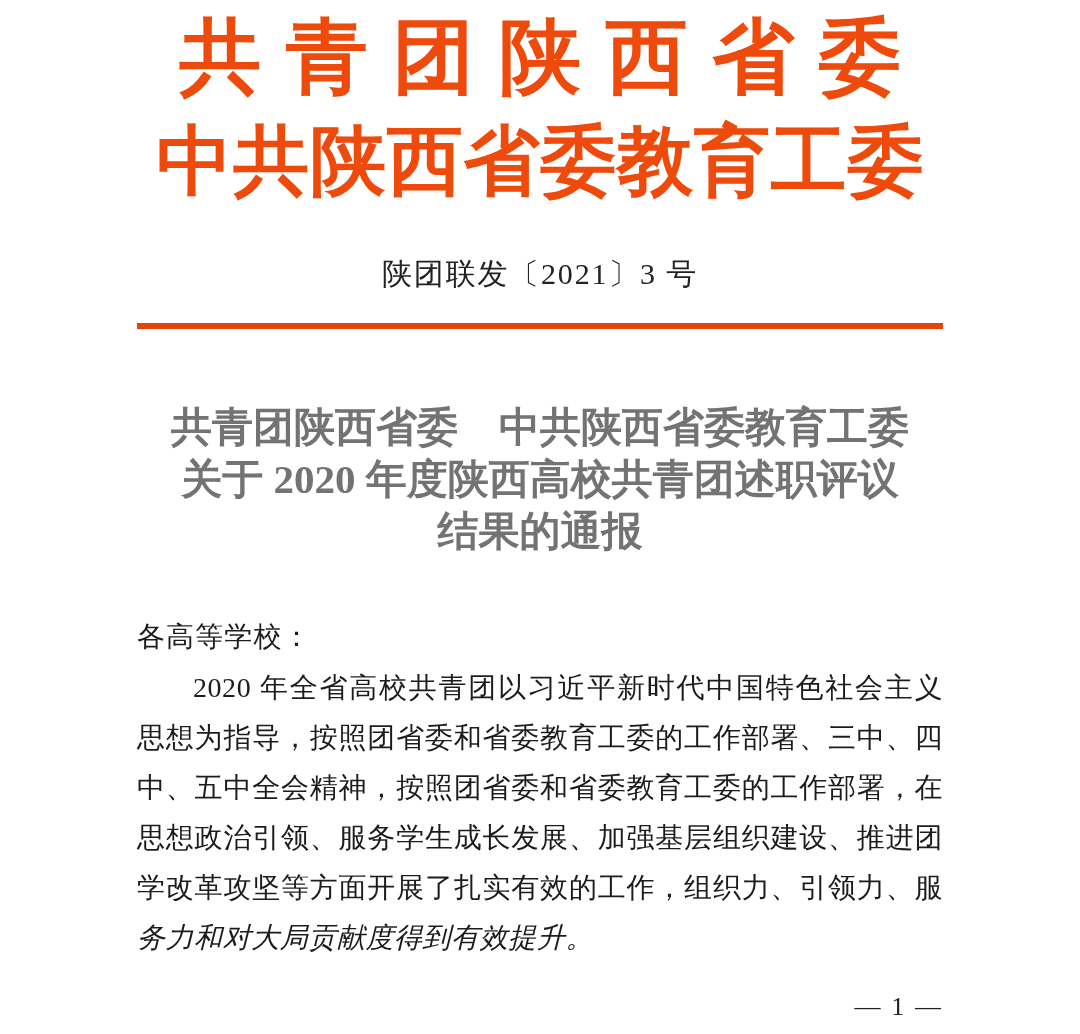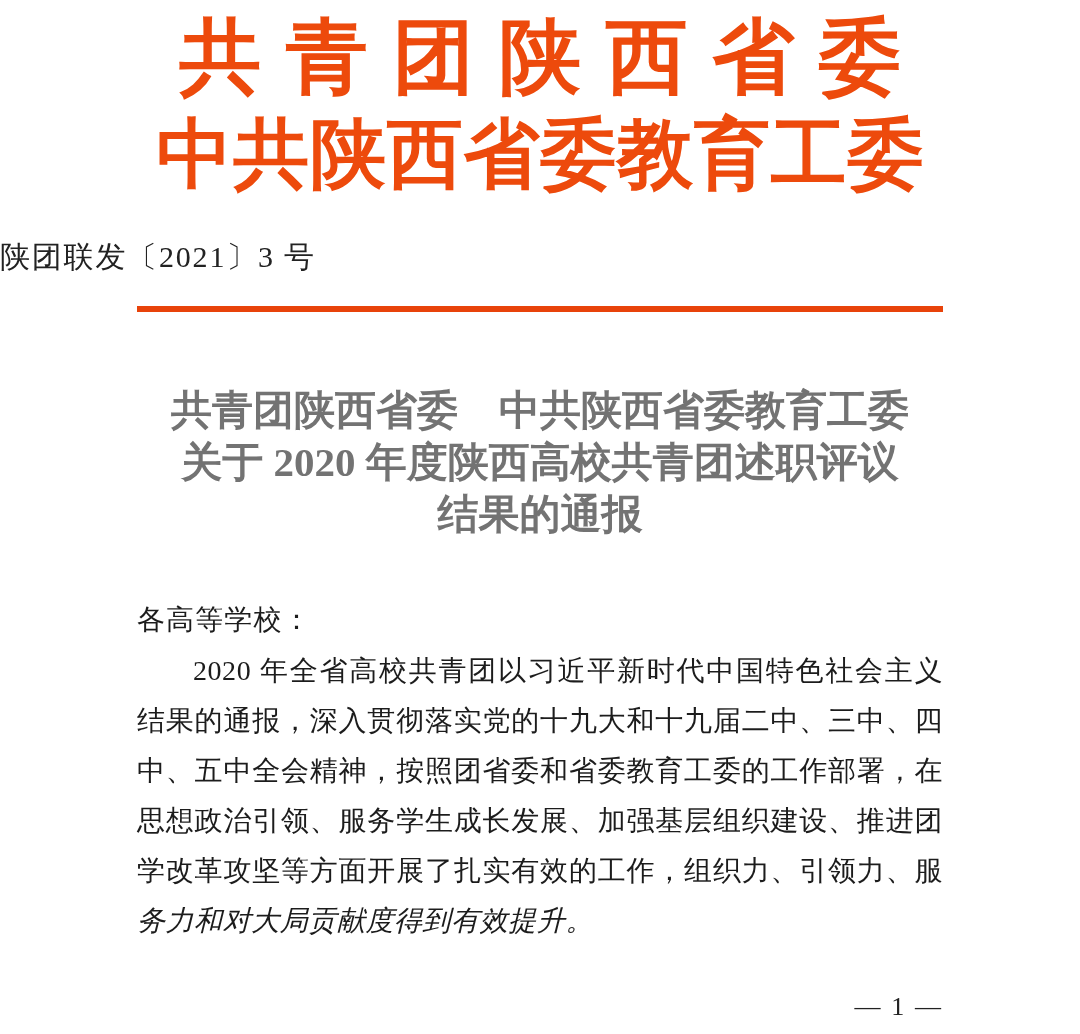--- a/index.html
+++ b/index.html
@@ -26,32 +26,33 @@
     font-weight: 900;
   }
   .mast-line1 {
     font-size: 82px;
     line-height: 98px;
     letter-spacing: 0.30em;
     text-indent: 0.30em; 
     white-space: nowrap;
   }
   .mast-line2 {
-    margin-top: 1px;
+    margin-top: 8px;
     font-size: 76px;
     line-height: 92px;
     letter-spacing: 0.01em;
     text-indent: 0.01em;
     white-space: nowrap;
     text-align: center;
   }
 
   
   .doc-number {
-    margin-top: 40px;
+    margin-top: 50px;
+    text-align: center;
     font-size: 30px;
     line-height: 34px;
     letter-spacing: 0.06em;
     color: #222222;
   }
 
   
   .red-line {
     width: 806px;
     height: 6px;
@@ -127,21 +128,21 @@
   <h1 class="doc-title">
     <div>共青团陕西省委　中共陕西省委教育工委</div>
     <div>关于 2020 年度陕西高校共青团述职评议</div>
     <div>结果的通报</div>
   </h1>
 
   <div class="body-block">
     <div class="salutation">各高等学校：</div>
     <div class="paragraph">
         <div class="body-line first">2020 年全省高校共青团以习近平新时代中国特色社会主义</div>
-        <div class="body-line">结果的通报，深入贯彻落实党的十九大和十九届二中、三中、四</div>
+        <div class="body-line">思想为指导，按照团省委和省委教育工委的工作部署、三中、四</div>
         <div class="body-line">中、五中全会精神，按照团省委和省委教育工委的工作部署，在</div>
         <div class="body-line">思想政治引领、服务学生成长发展、加强基层组织建设、推进团</div>
         <div class="body-line">学改革攻坚等方面开展了扎实有效的工作，组织力、引领力、服</div>
         <div class="body-line last">务力和对大局贡献度得到有效提升。</div>
       </div>
   </div>
 
   <footer class="page-footer">
     <span>— 1 —</span>
   </footer>

